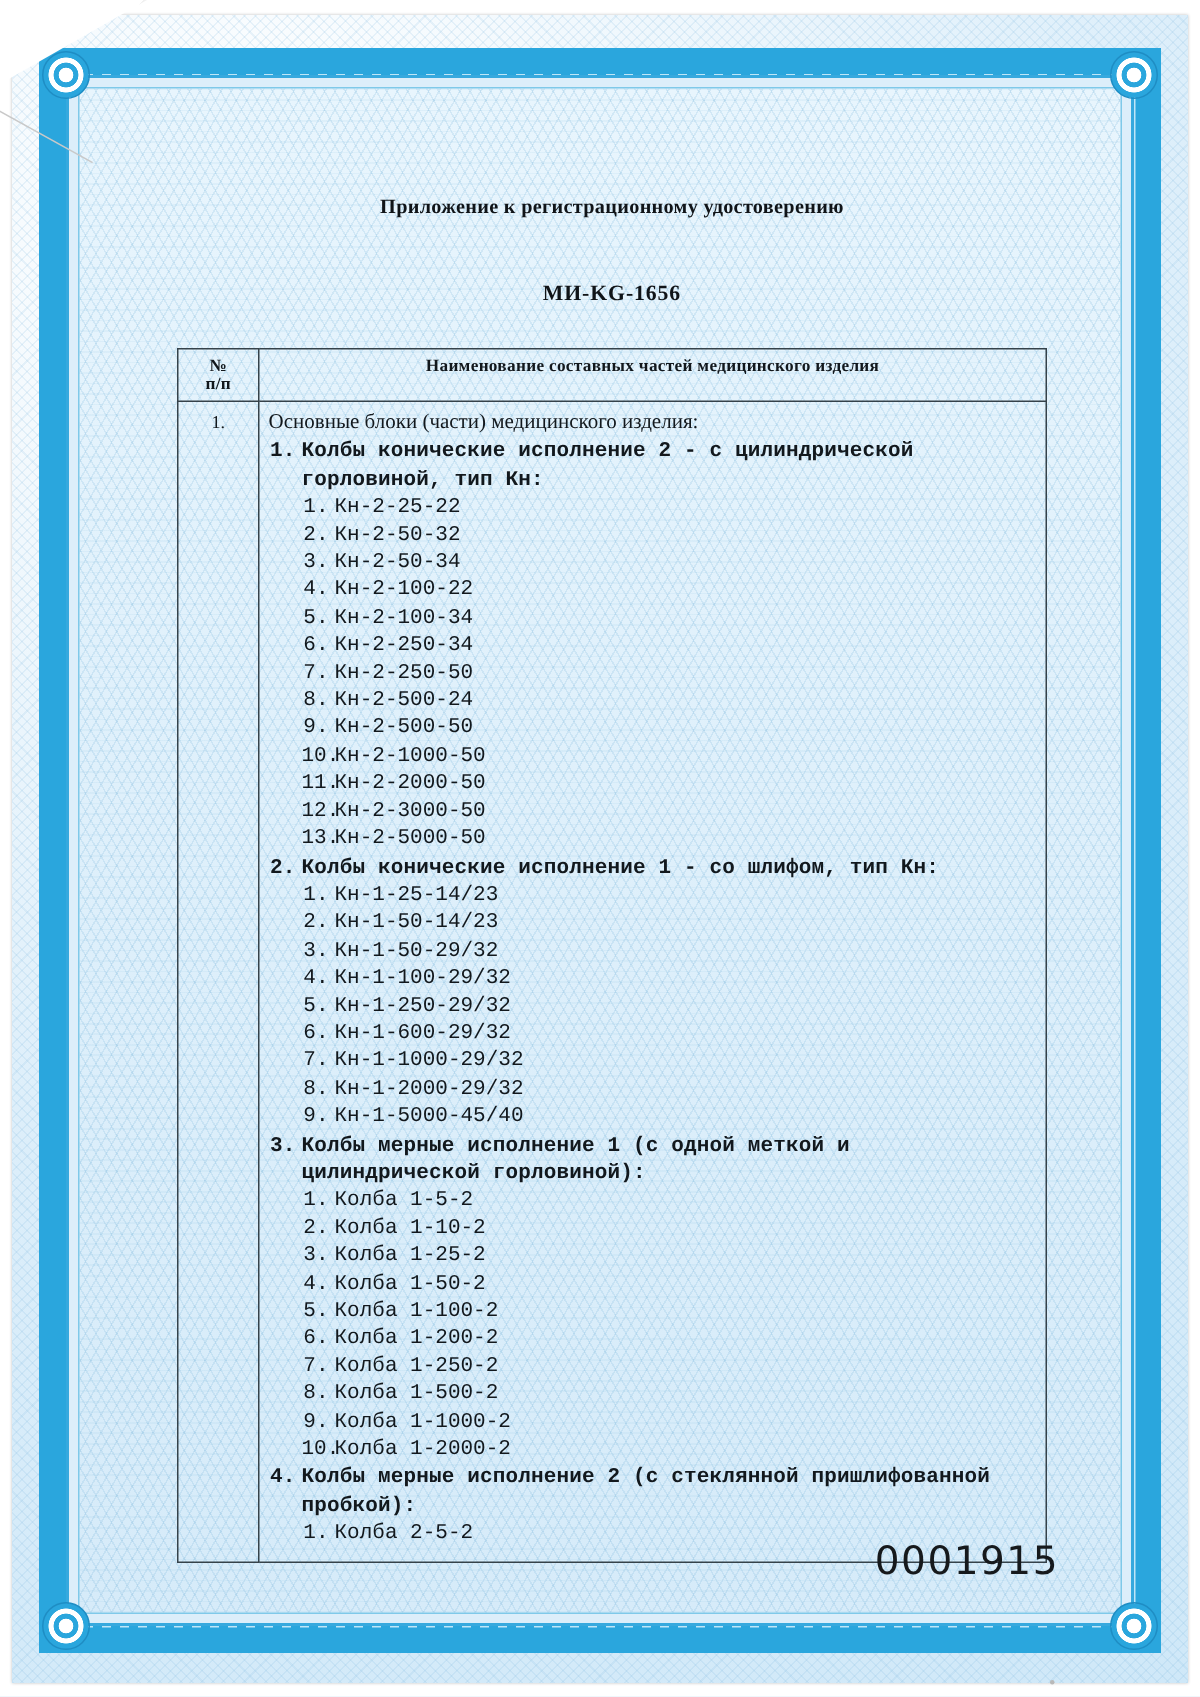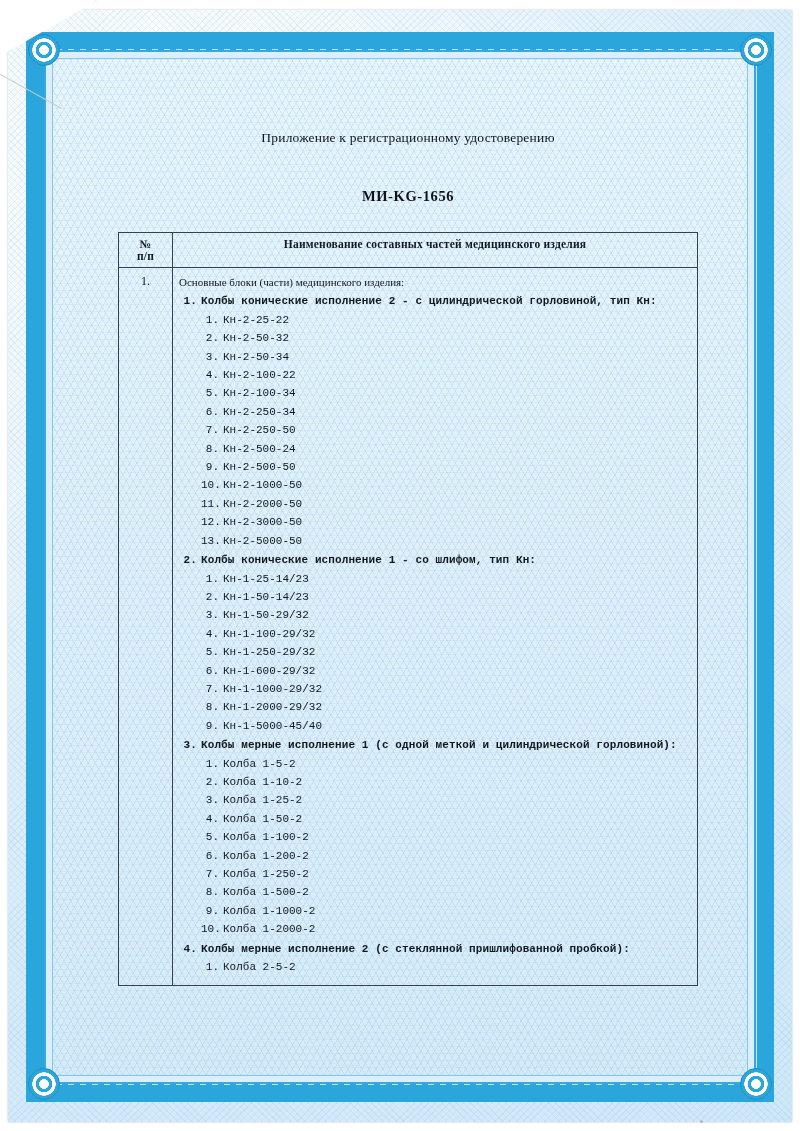--- a/index.html
+++ b/index.html
@@ -148,21 +148,21 @@
   .content {
     position: absolute;
     left: 110px;
     top: 120px;
     width: 580px;
     z-index: 3;
   }
 
   .doc-title {
     text-align: center;
-    font-weight: normal;
+    font-weight: bold;
     font-size: 13.5px;
     color: #101418;
     letter-spacing: 0.2px;
   }
   .doc-number {
     text-align: center;
     font-weight: bold;
     font-size: 14.5px;
     color: #101418;
     margin-top: 42px;
@@ -189,21 +189,21 @@
   }
   .col-num { width: 54px; }
   td.cell-num {
     text-align: center;
     font-size: 12px;
     padding-top: 6px;
     color: #12181d;
   }
   td.cell-body {
     padding: 5px 6px 9px 6px;
-    font-size: 11px;
+    font-size: 14px;
     line-height: 18.4px;
     color: #12181d;
   }
 
   .lead-line { margin: 0 0 1px 0; }
 
   ol.groups {
     list-style: none;
     margin: 0;
     padding: 0 0 0 22px;
@@ -369,18 +369,19 @@
                     <li>Колба 2-5-2</li>
                   </ol>
                 </li>
               </ol>
             </td>
           </tr>
         </tbody>
       </table>
     </div>
 
+    <div class="serial">0001915</div>
   </div>
 
   <div class="fold"></div>
   <div class="fold-edge"></div>
   <div class="speck" style="left:700px; top:1120px;"></div>
 </div>
 
 </body></html>

